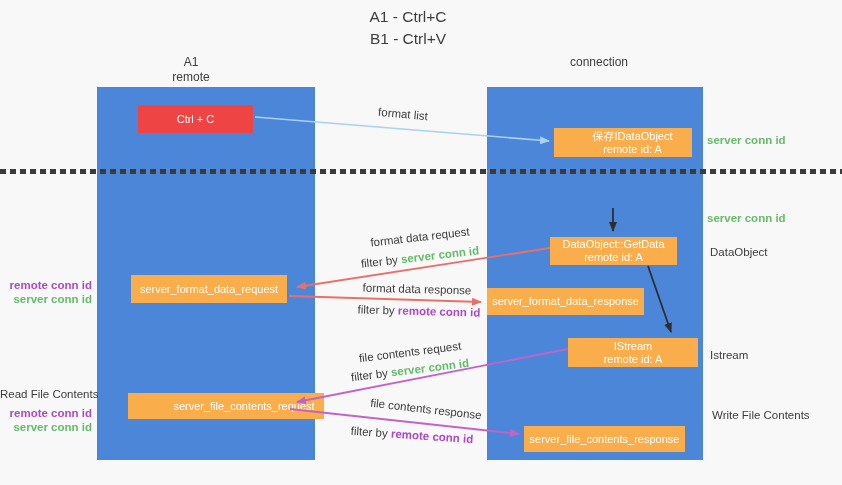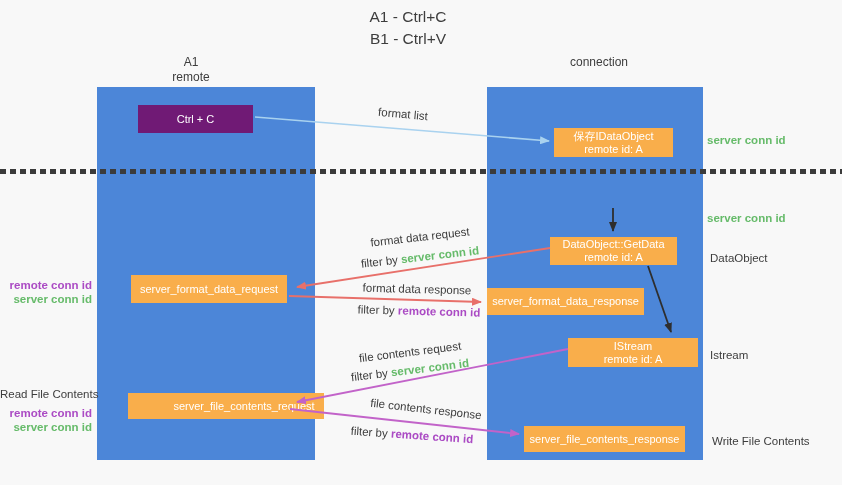--- a/index.html
+++ b/index.html
@@ -5,21 +5,21 @@
   html,body{margin:0;padding:0;}
   body{font-family:"Liberation Sans",sans-serif;background:#f8f8f8;}
   .canvas{position:relative;width:842px;height:475px;background:#f8f8f8;overflow:hidden;color:#3d3d3d;}
   .title{position:absolute;left:308px;top:6px;width:200px;text-align:center;font-size:15.5px;line-height:22px;color:#3d3d3d;z-index:4;}
   .col-header{position:absolute;width:120px;text-align:center;font-size:12px;line-height:15px;color:#3d3d3d;z-index:4;}
   .lifeline{position:absolute;top:87px;height:373px;background:#4c86d8;z-index:1;}
   .dotted{position:absolute;left:0;top:169px;width:842px;height:5px;z-index:3;
           background:repeating-linear-gradient(to right,#3b3b3b 0 6px,transparent 6px 10px);}
   .node{position:absolute;display:flex;flex-direction:column;align-items:center;justify-content:center;
         color:#ffffff;font-size:11px;line-height:13px;text-align:center;z-index:2;}
-  .green{background:#701a75;}
+  .green{background:#ef4444;}
   .orange{background:#f9ae4b;}
   .arrows{position:absolute;left:0;top:0;z-index:3;pointer-events:none;}
   .lbl{position:absolute;font-size:11.5px;color:#3d3d3d;text-align:center;z-index:4;white-space:nowrap;line-height:14px;}
   .grn{color:#66bb6a;font-weight:bold;}
   .pur{color:#ab4bc4;font-weight:bold;}
   .side{position:absolute;font-size:11.5px;z-index:4;white-space:nowrap;line-height:14px;}
   .ralign{left:0;width:92px;text-align:right;}
 </style>
 </head>
 <body>
@@ -41,21 +41,21 @@
 
   <div class="lifeline" style="left:97px;width:218px;"></div>
   <div class="lifeline" style="left:487px;width:216px;"></div>
 
   <div class="dotted"></div>
 
   <div class="node green" style="left:138px;top:105px;width:115px;height:28px;">
     <span>Ctrl + C</span>
   </div>
 
-  <div class="node orange" style="left:554px;top:128px;width:119px;height:29px;">
+  <div class="node orange" style="left:554px;top:128px;width:119px;height:29px;padding-left:19px;">
     <span>保存IDataObject</span>
     <span>remote id: A</span>
   </div>
 
 
   <div class="node orange" style="left:550px;top:237px;width:127px;height:28px;">
     <span>DataObject::GetData</span>
     <span>remote id: A</span>
   </div>
 
@@ -125,23 +125,23 @@
   </div>
 
   <div class="lbl" style="left:356px;top:402px;width:140px;transform:rotate(6.5deg);">file contents response</div>
   <div class="lbl" style="left:337px;top:428px;width:150px;transform:rotate(4deg);">
     <span>filter by</span>
     <span class="pur">remote conn id</span>
   </div>
 
   <div class="side grn" style="left:707px;top:133px;">server conn id</div>
   <div class="side grn" style="left:707px;top:211px;">server conn id</div>
-  <div class="side" style="left:710px;top:251px;">DataObject</div>
+  <div class="side" style="left:710px;top:245px;">DataObject</div>
   <div class="side" style="left:710px;top:348px;">Istream</div>
-  <div class="side" style="left:712px;top:434px;">Write File Contents</div>
+  <div class="side" style="left:712px;top:408px;">Write File Contents</div>
 
   <div class="side ralign pur" style="top:278px;">remote conn id</div>
   <div class="side ralign grn" style="top:292px;">server conn id</div>
   <div class="side ralign" style="top:387px;">Read File Contents</div>
   <div class="side ralign pur" style="top:406px;">remote conn id</div>
   <div class="side ralign grn" style="top:420px;">server conn id</div>
 
 </div>
 
 </body></html>

